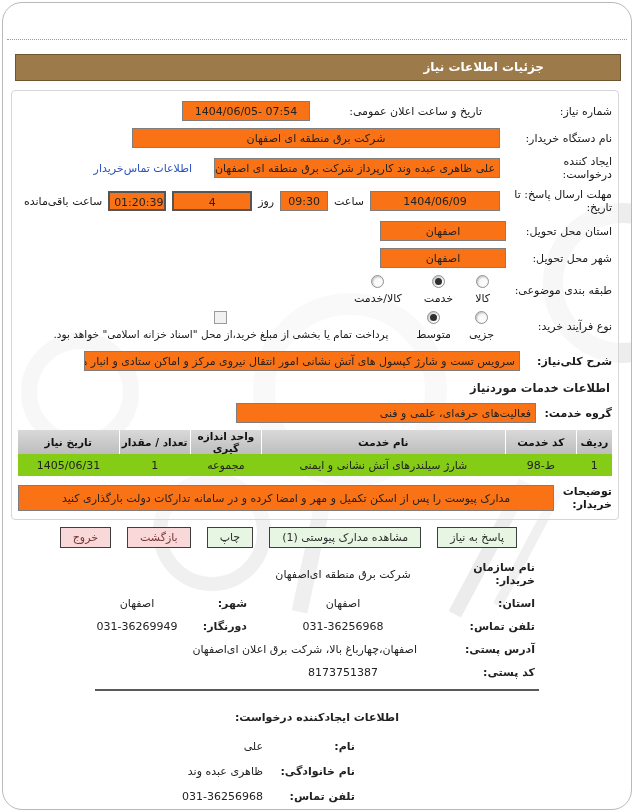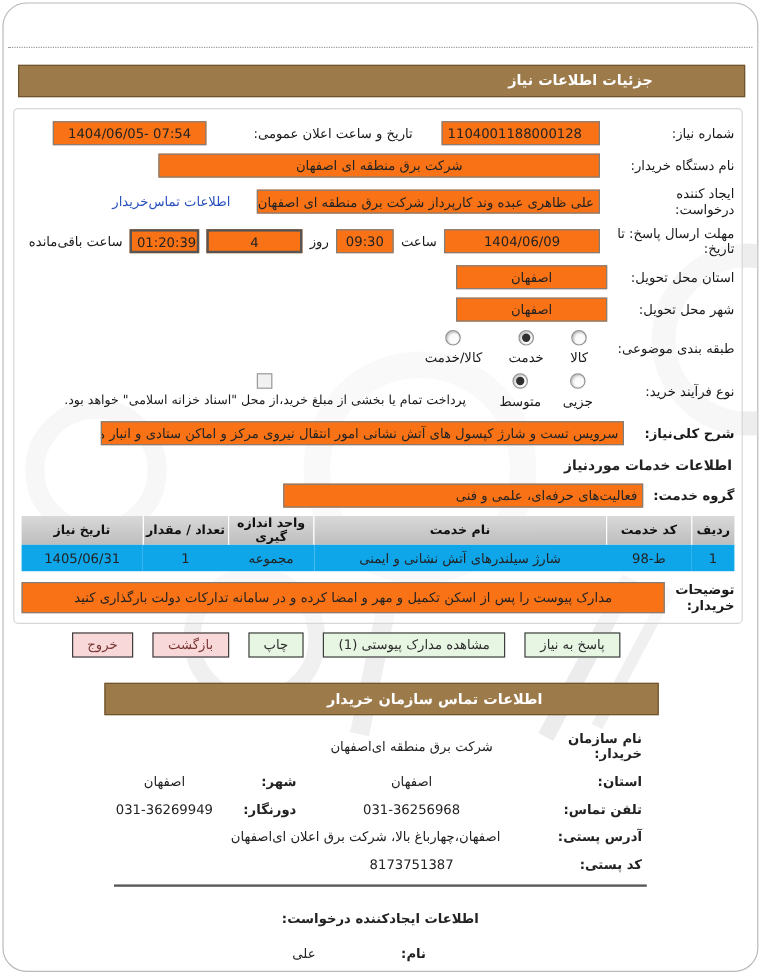--- a/index.html
+++ b/index.html
@@ -24,21 +24,21 @@
   .link{color:#2a52be;font-size:11px;cursor:pointer;white-space:nowrap;}
   .radio{width:11px;height:11px;border:1px solid #919191;border-radius:50%;background:#fbfbfb;box-shadow:inset 1px 1px 2px rgba(0,0,0,.25);position:relative;flex:none;}
   .radio.checked::after{content:"";position:absolute;left:2px;top:2px;right:2px;bottom:2px;background:#2f2f2f;border-radius:50%;}
   .checkbox{width:11px;height:11px;border:1px solid #9b9b9b;background:#f1f1f1;flex:none;}
   .opt{display:flex;align-items:center;gap:4px;flex-direction:column;}
   .boldlbl{font-weight:bold;}
   .subhead{font-weight:bold;font-size:11.5px;text-align:right;margin:10px 2px 8px 0;}
   table.svc{border-collapse:collapse;width:100%;margin-top:6px;}
   table.svc th{background:linear-gradient(#d9d9d9,#bdbdbd);font-size:10.5px;font-weight:bold;color:#111;height:22px;padding:0 2px;}
   table.svc th:not(:first-child){border-right:1px solid #fff;}
-  table.svc td{background:#0ea5e9;font-size:11px;text-align:center;height:22px;padding:0 2px;}
+  table.svc td{background:#84cc16;font-size:11px;text-align:center;height:22px;padding:0 2px;}
   .btnrow{display:flex;gap:16px;margin:7px 114px 0 0;align-items:center;}
   .btn{border:1px solid #3e3e3e;font-size:11px;padding:3px 12px;white-space:nowrap;cursor:pointer;flex:none;color:#2e2e2e;}
   .btn.green{background:#e7f6e3;}
   .btn.pink{background:#f8d8d8;color:#7a3535;}
   .contact{margin:13px 96px 0 0;width:470px;}
   .crow{display:flex;align-items:center;margin-bottom:10px;}
   .crow .clbl{font-weight:bold;width:104px;text-align:right;flex:none;}
   .crow .cval{width:176px;text-align:center;flex:none;}
   .crow .clbl2{font-weight:bold;width:62px;text-align:right;flex:none;margin-right:8px;}
   .crow .cval2{width:96px;text-align:center;flex:none;}
@@ -65,21 +65,20 @@
   <div class="content">
 
     <div class="dotted"></div>
 
     <div class="secbar secbar1">جزئیات اطلاعات نیاز</div>
 
     <div class="panel">
 
       <div class="row">
         <div class="lbl" style="width:106px">شماره نیاز:</div>
-        <div class="box ltr alignL" style="width:132px">1104001188000128</div>
         <div class="lbl" style="width:166px;margin-right:18px">تاریخ و ساعت اعلان عمومی:</div>
         <div class="box ltr" style="width:128px">1404/06/05- 07:54</div>
       </div>
 
       <div class="row">
         <div class="lbl" style="width:106px">نام دستگاه خریدار:</div>
         <div class="box" style="width:368px">شرکت برق منطقه ای اصفهان</div>
       </div>
 
       <div class="row">
@@ -192,21 +191,20 @@
     </div>
 
     <div class="btnrow">
       <div class="btn green">پاسخ به نیاز</div>
       <div class="btn green">مشاهده مدارک پیوستی (1)</div>
       <div class="btn green">چاپ</div>
       <div class="btn pink">بازگشت</div>
       <div class="btn pink">خروج</div>
     </div>
 
-    <div class="secbar secbar2">اطلاعات تماس سازمان خریدار</div>
 
     <div class="contact">
       <div class="crow">
         <div class="clbl">نام سازمان خریدار:</div>
         <div class="cval">شرکت برق منطقه ای‌اصفهان</div>
       </div>
       <div class="crow">
         <div class="clbl">استان:</div>
         <div class="cval">اصفهان</div>
         <div class="clbl2">شهر:</div>

